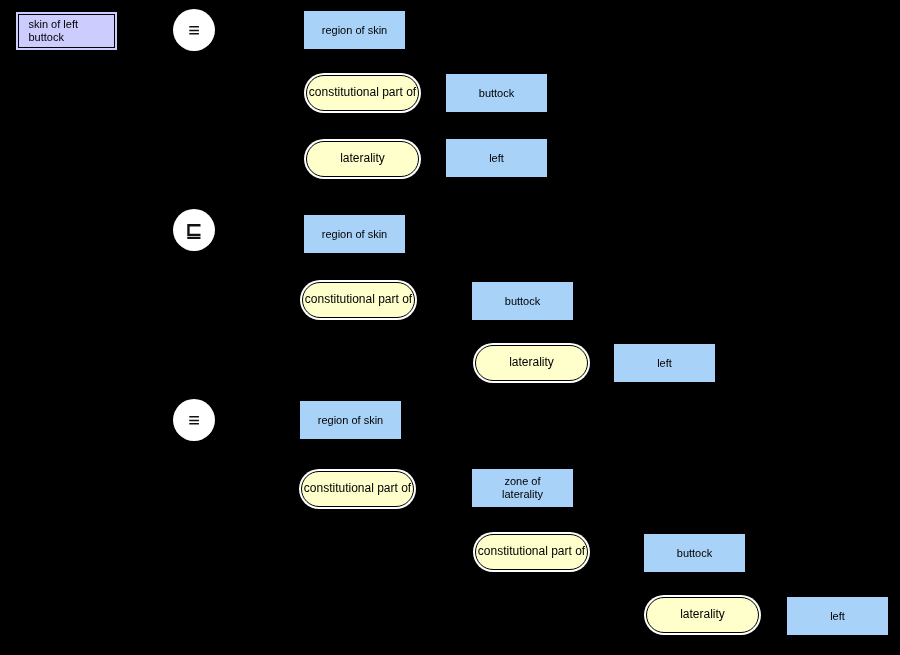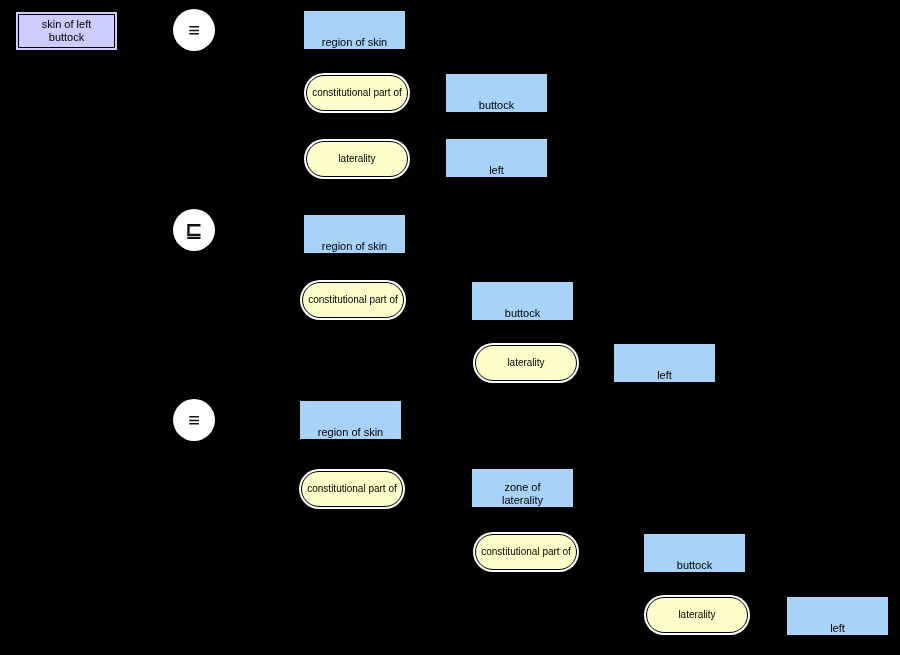--- a/index.html
+++ b/index.html
@@ -14,43 +14,43 @@
   }
   
   .concept {
     position: absolute;
     width: 103px;
     height: 40px;
     box-sizing: border-box;
     background: var(--concept-fill, #a8d2f8);
     border: 1px solid var(--node-border, #000);
     display: flex;
-    align-items: flex-end;
+    align-items: center;
     justify-content: center;
     text-align: center;
     font-size: 11px;
     line-height: 1.18;
   }
   .concept span, .attr span { display: inline-block; }
   .concept.narrow span { max-width: 70px; }
   
   .attr {
     position: absolute;
-    width: 102px;
+    width: 113px;
     height: 36px;
     box-sizing: border-box;
     background: var(--attribute-fill, #ffffcc);
     border: 1.5px solid var(--node-border, #000);
     border-radius: 20px;
     box-shadow: 0 0 0 2px #fff, 0 0 0 3.5px var(--node-border, #000);
     display: flex;
     align-items: center;
     justify-content: center;
     text-align: center;
-    font-size: 10px;
+    font-size: 12px;
     line-height: 1.15;
   }
   
   .op-circle {
     position: absolute;
     width: 42px;
     height: 42px;
     border-radius: 50%;
     background: var(--circle-fill, #fff);
     display: flex;
@@ -74,21 +74,20 @@
   }
   .root-inner {
     width: 100%;
     height: 100%;
     box-sizing: border-box;
     border: 1px solid var(--node-border, #000);
     background: var(--root-fill, #ccccff);
     display: flex;
     align-items: center;
     justify-content: center;
-    text-align: center;
     font-size: 11px;
     line-height: 1.18;
   }
   .root-inner span { display: inline-block; max-width: 76px; }
 </style>
 </head>
 <body>
 
 <div class="canvas">
 

